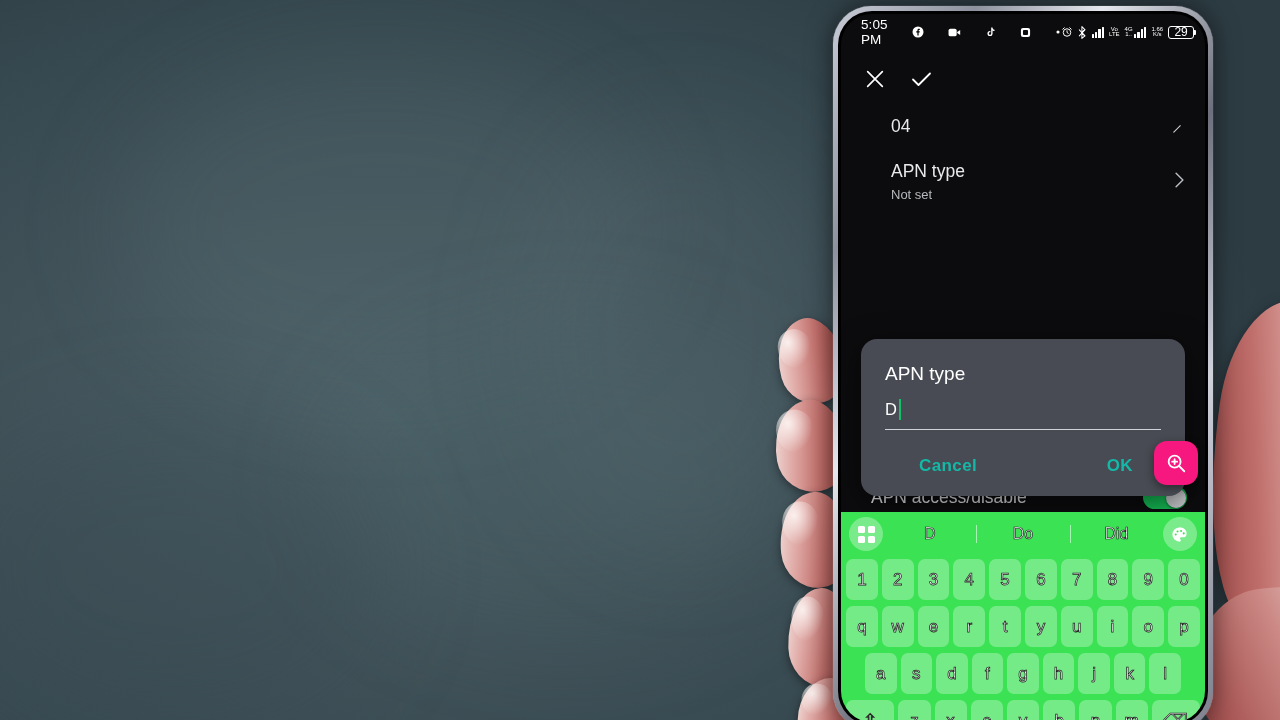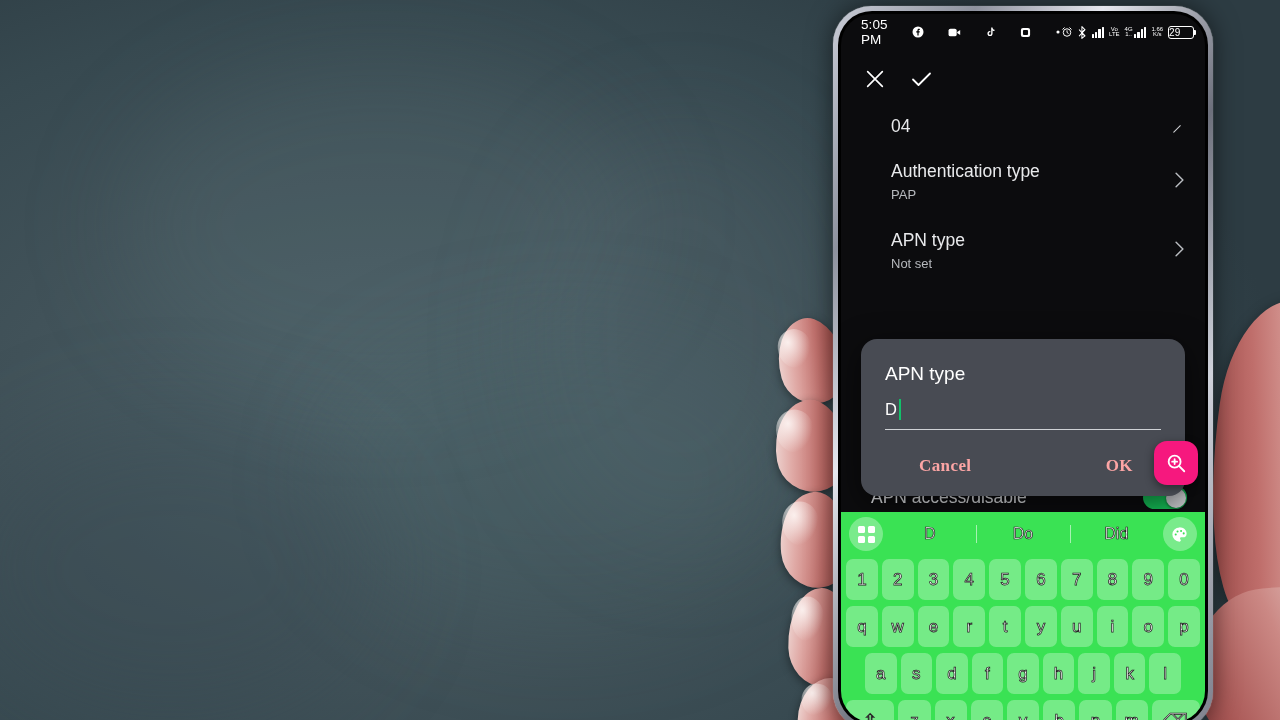--- a/index.html
+++ b/index.html
@@ -85,23 +85,23 @@
   .sb-ic { display: inline-flex; align-items: center; justify-content: center; }
   .sb-right { display: flex; align-items: center; gap: 5px; }
   .tiny-lbl { font-size: 6px; line-height: 5.5px; text-align: center; font-family: "Liberation Sans", sans-serif; }
   .sigbars { display: inline-flex; align-items: flex-end; gap: 1.2px; height: 11px; }
   .sigbars i { display: block; width: 2.2px; background: #fff; border-radius: .5px; }
   .sigbars i:nth-child(1){height:3.5px}.sigbars i:nth-child(2){height:6px}
   .sigbars i:nth-child(3){height:8.5px}.sigbars i:nth-child(4){height:11px}
   .netgrp { display: inline-flex; align-items: flex-end; gap: 1.5px; }
   .rate { display: inline-block; color: #fff; }
   .batt {
-    display: inline-flex; align-items: center; 
+    display: inline-flex; align-items: center; justify-content: center;
     width: 26px; height: 13px; border: 1.4px solid #fff; border-radius: 3px;
-    font-size: 10px; position: relative;
+    font-size: 12px; position: relative;
   }
   .batt::after { content:""; position:absolute; right:-3.4px; top:3.5px; width:2px; height:5px; background:#fff; border-radius:0 1px 1px 0; }
 
   
   .app-header {
     display: flex; align-items: center; gap: 18px;
     height: 58px; padding: 0 20px;
     color: #fff;
   }
   .app-title { font-size: 19px; font-weight: 400; flex: 1; }
@@ -132,21 +132,21 @@
   .dlg-title { color: #fff; font-size: 19px; font-weight: 400; }
   .dlg-field {
     margin-top: 14px; padding-bottom: 9px;
     border-bottom: 1.5px solid #cfd2d6;
     display: flex; align-items: center;
     min-height: 30px;
   }
   .dlg-value { color: #fff; font-size: 16.5px; }
   .caret { display: inline-block; width: 2.5px; height: 21px; background: #12c06a; margin-left: 2px; }
   .dlg-actions { display: flex; justify-content: space-between; align-items: center; padding: 26px 2px 20px 34px; }
-  .dlg-btn { color: #fca5a5; font-size: 17px; font-weight: 700; letter-spacing: .4px; background: none; border: none; font-family: Liberation Serif, serif; }
+  .dlg-btn { color: #14b8a6; font-size: 17px; font-weight: 700; letter-spacing: .4px; background: none; border: none; font-family: Liberation Sans, sans-serif; }
   .dlg-btn.ok { padding-right: 26px; }
 
   
   .toggle-row { position: absolute; left: 30px; right: 18px; top: 472px; display: flex; align-items: center; justify-content: space-between; z-index: 2; }
   .toggle-lbl { color: #dfe1e4; font-size: 17.5px; }
   .switch { position: relative; width: 44px; height: 23px; border-radius: 12px; background: #15c258; }
   .switch .knob { position: absolute; right: 1.5px; top: 1.5px; width: 20px; height: 20px; border-radius: 50%; background: #c8c9cc; box-shadow: 0 1px 3px rgba(0,0,0,.5); }
 
   
   .mag-btn {
@@ -316,29 +316,20 @@
 
       <div class="row first">
         <div class="row-title">04</div>
         <span class="pencil">
           <svg width="13" height="13" viewBox="0 0 24 24" stroke="#cfd1d4" stroke-width="2" stroke-linecap="round">
                 <path d="M19 5L7 17"></path>
               </svg>
         </span>
       </div>
 
-      <div class="row">
-        <div class="row-title">Authentication type</div>
-        <div class="row-sub">PAP</div>
-        <span class="chev">
-          <svg width="11" height="17" viewBox="0 0 12 20" fill="none" stroke="#b9bcc0" stroke-width="1.7" stroke-linecap="round" stroke-linejoin="round">
-                <path d="M2 2l8 8-8 8"></path>
-              </svg>
-        </span>
-      </div>
 
       <div class="row">
         <div class="row-title">APN type</div>
         <div class="row-sub">Not set</div>
         <span class="chev">
           <svg width="11" height="17" viewBox="0 0 12 20" fill="none" stroke="#b9bcc0" stroke-width="1.7" stroke-linecap="round" stroke-linejoin="round">
                 <path d="M2 2l8 8-8 8"></path>
               </svg>
         </span>
       </div>

